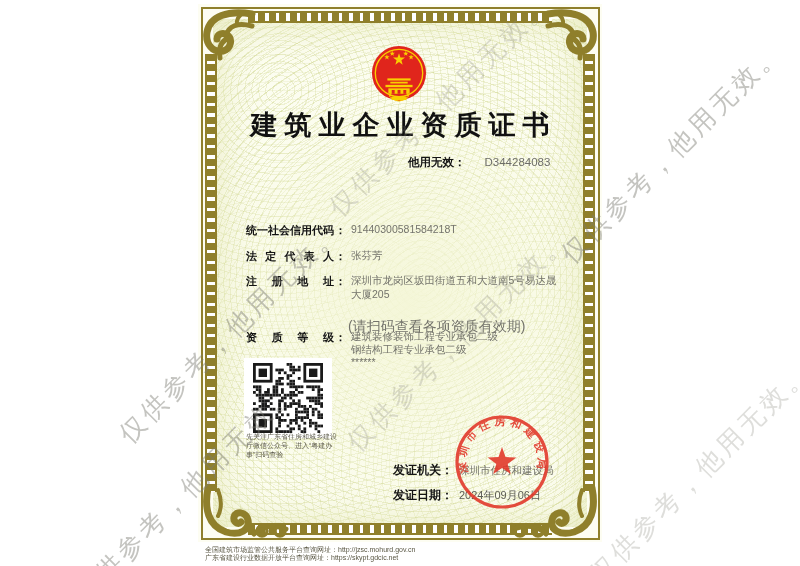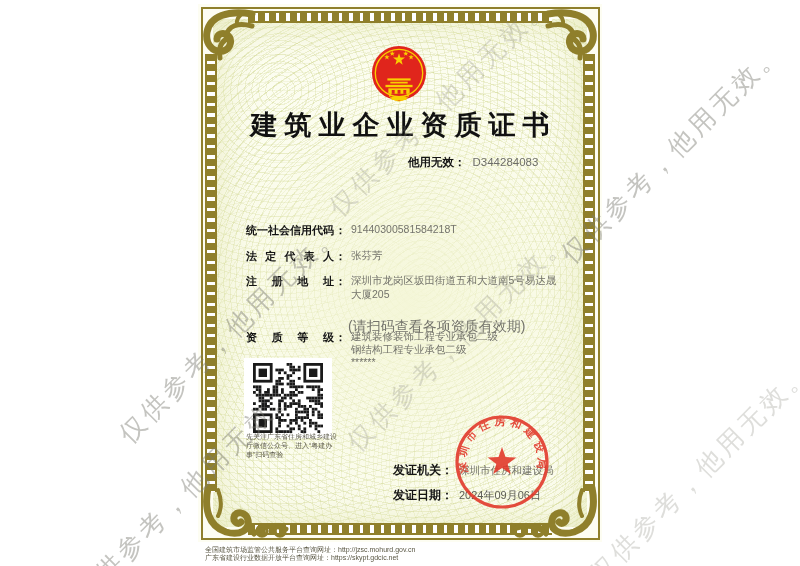--- a/index.html
+++ b/index.html
@@ -50,21 +50,21 @@
 
   
   .emblem{position:absolute;left:172px;top:39px;width:58px;height:64px;}
   .title{
     position:absolute;left:0;right:0;top:103px;text-align:center;
     font-size:27px;font-weight:700;color:#111;letter-spacing:7px;text-indent:7px;
     font-family:"Liberation Serif","DejaVu Serif",serif;
   }
   .certno{position:absolute;left:210px;top:151px;font-size:11.5px;white-space:nowrap;}
   .certno .lab{font-weight:700;color:#141414;}
-  .certno .val{color:#6d6d68;margin-left:7px;}
+  .certno .val{color:#6d6d68;margin-left:19px;}
 
   .frow{position:absolute;left:48px;white-space:nowrap;font-size:11px;}
   .flabel{display:inline-block;width:88px;font-weight:700;color:#141414;
     text-align:justify;text-align-last:justify;vertical-align:top;}
   .fcolon{font-weight:700;color:#141414;margin:0 5px 0 1px;vertical-align:top;}
   .fvalue{font-size:10.5px;color:#73736b;vertical-align:top;display:inline-block;max-width:208px;white-space:normal;}
   .fnote{position:absolute;left:150px;top:314px;font-size:14px;color:#73736b;}
   .grades{display:inline-block;}
   .grades div{font-size:10.5px;color:#73736b;line-height:13px;}
 

